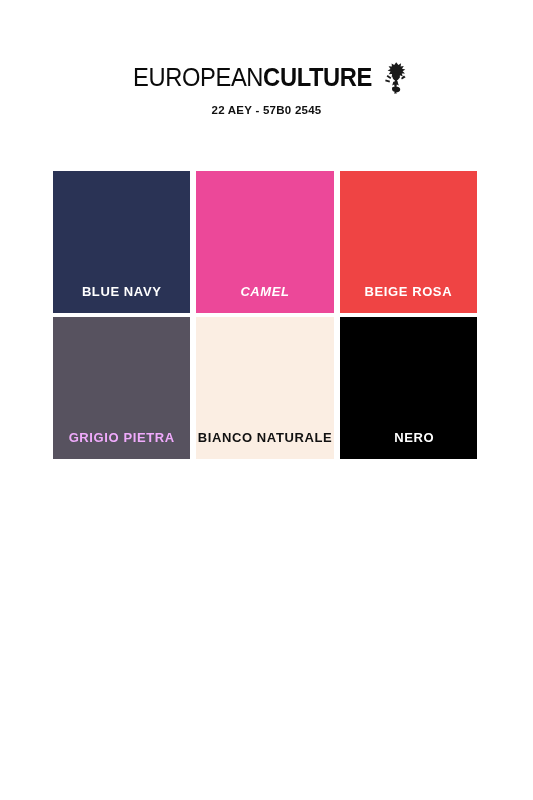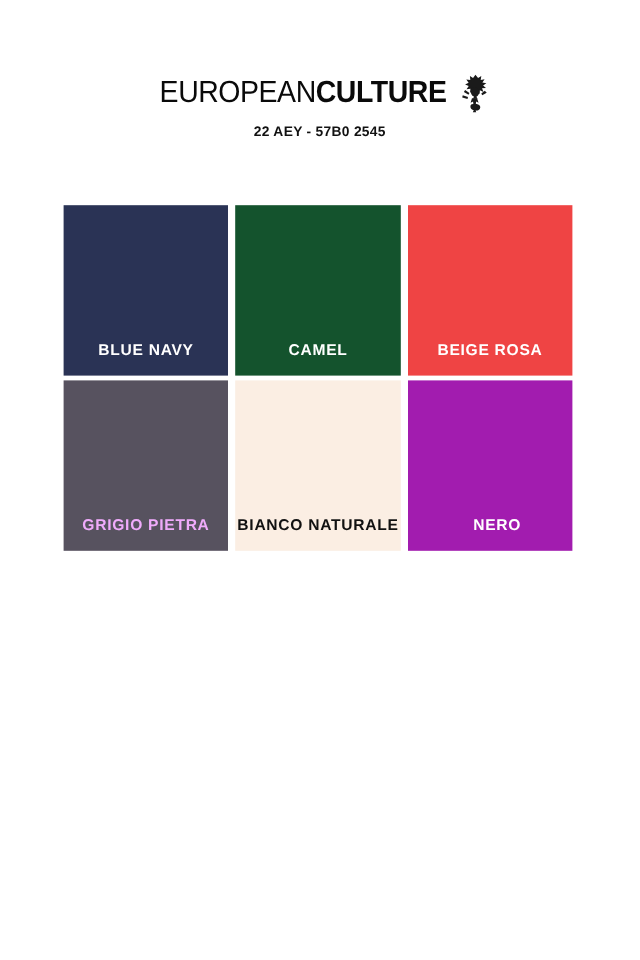--- a/index.html
+++ b/index.html
@@ -130,33 +130,33 @@
 
   <div id="style-code">22 AEY - 57B0 2545</div>
 </div>
 
 <div id="swatch-grid">
 
   <div class="swatch" style="background-color: rgb(42, 51, 85);">
     <span class="swatch-label" style="color: rgb(255, 255, 255);">BLUE NAVY</span>
   </div>
 
-  <div class="swatch" style="background-color: #14532d;">
+  <div class="swatch" style="background-color: #ec4899; font-style: italic;">
     <span class="swatch-label" style="color: rgb(255, 255, 255);">CAMEL</span>
   </div>
 
   <div class="swatch" style="background-color: #ef4444; justify-content: flex-end;">
     <span class="swatch-label" style="color: rgb(255, 255, 255);">BEIGE ROSA</span>
   </div>
 
   <div class="swatch" style="background-color: rgb(87, 82, 95);">
     <span class="swatch-label" style="color: #f0abfc;">GRIGIO PIETRA</span>
   </div>
 
   <div class="swatch" style="background-color: rgb(251, 238, 227);">
     <span class="swatch-label" style="color: rgb(17, 17, 17); text-align: center;">BIANCO NATURALE</span>
   </div>
 
-  <div class="swatch" style="background-color: #a21caf; padding-left: 12px;">
+  <div class="swatch" style="background-color: #000000; padding-left: 12px;">
     <span class="swatch-label" style="color: rgb(255, 255, 255);">NERO</span>
   </div>
 
 </div>
 
 </body></html>

